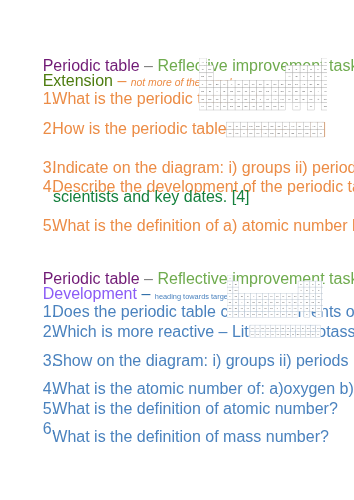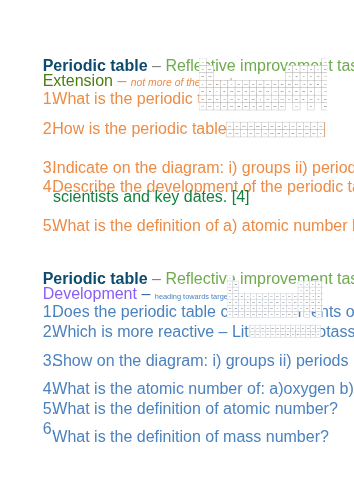--- a/index.html
+++ b/index.html
@@ -3,21 +3,21 @@
 <meta charset="utf-8">
 <title>Periodic table - Reflective improvement task</title>
 <style>
   html,body{margin:0;padding:0;background:#ffffff;}
   body{width:354px;height:500px;overflow:hidden;
        font-family:"Liberation Sans",sans-serif;
        -webkit-font-smoothing:antialiased;}
   .page{position:relative;width:354px;height:500px;background:#ffffff;}
 
   .hdr{position:absolute;white-space:nowrap;line-height:normal;}
-  .hdr .bold{font-weight:bold;color:#0c4a6e;}
+  .hdr .bold{font-weight:normal;color:#701a75;}
   .hdr .sep{color:#808080;}
 
   .ttl{position:absolute;white-space:nowrap;line-height:normal;}
   .ttl .ital{font-style:italic;}
 
   .qrow{position:absolute;white-space:nowrap;line-height:normal;}
   .qnum{position:absolute;white-space:nowrap;line-height:normal;}
 
   .ptable{position:absolute;}
   .ptable svg{display:block;}

